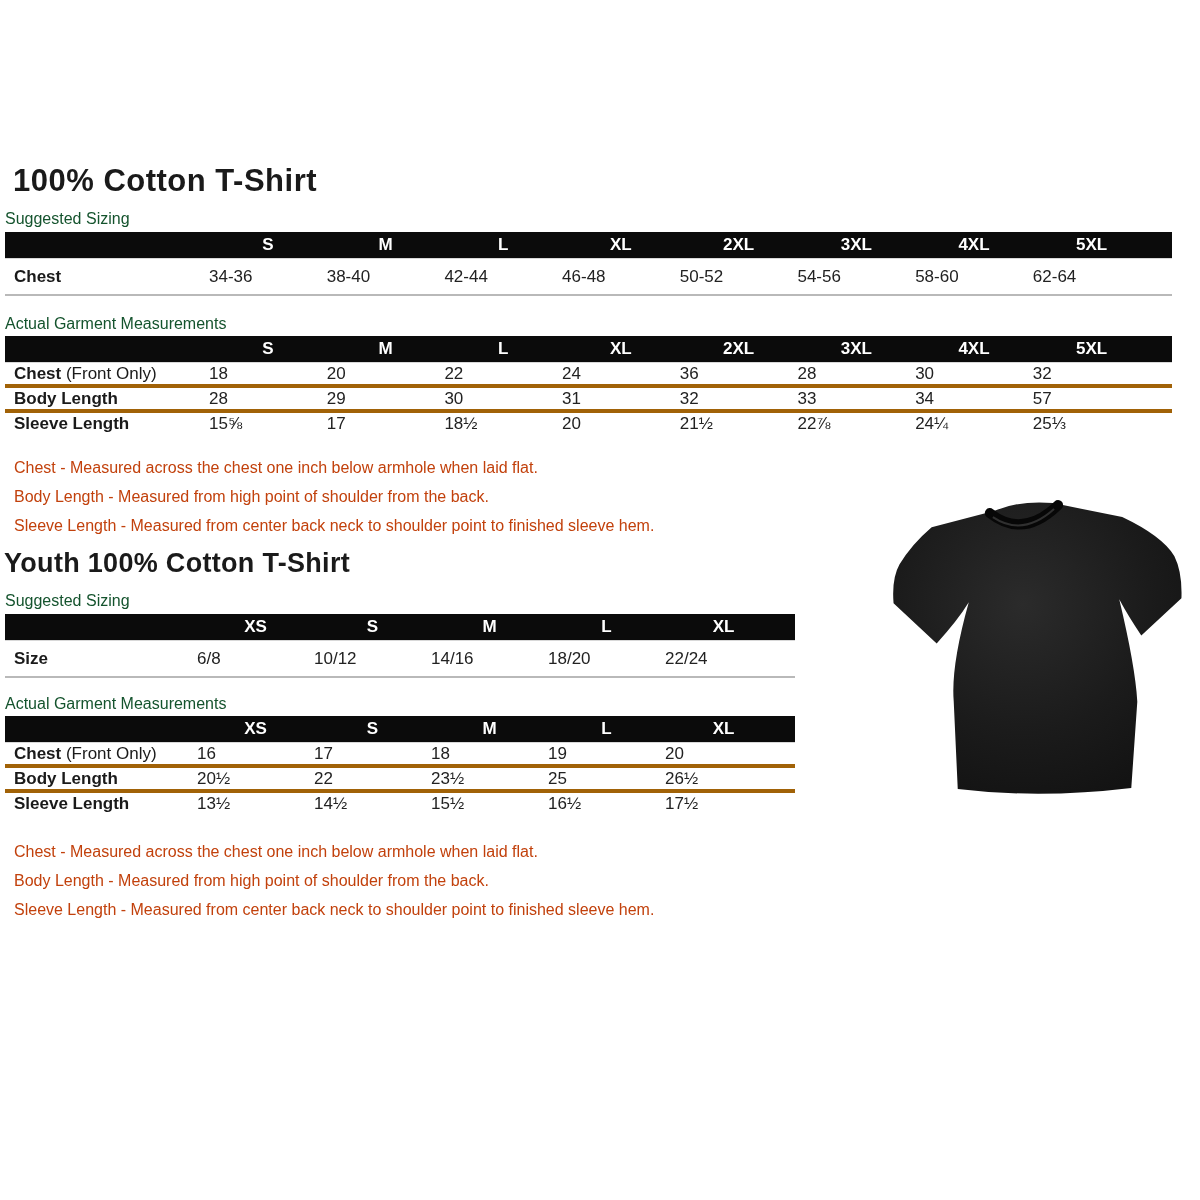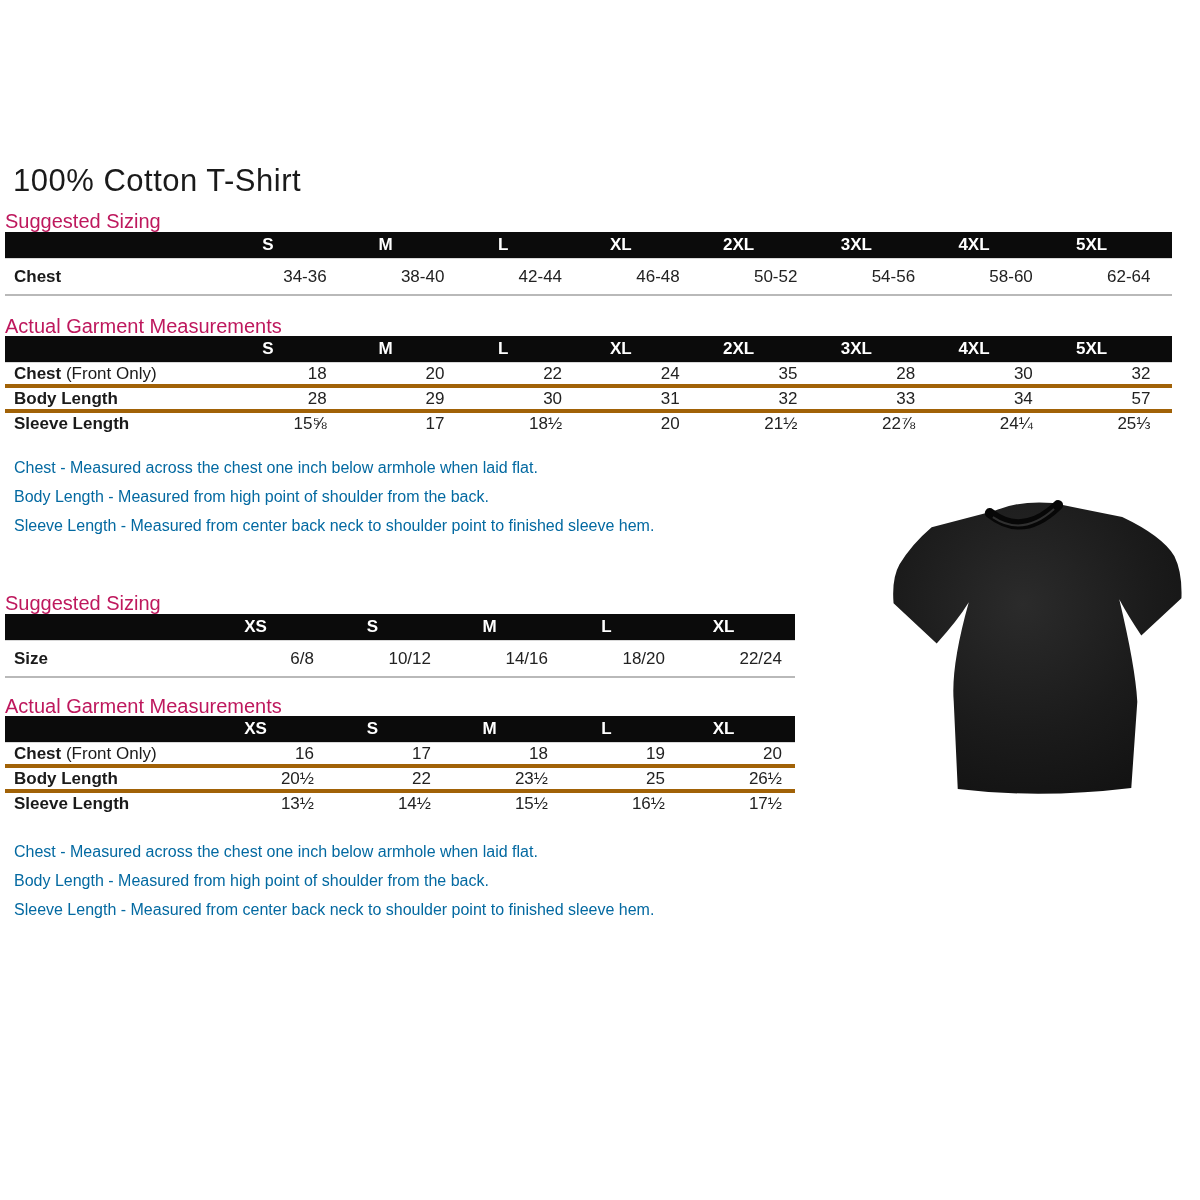--- a/index.html
+++ b/index.html
@@ -1,46 +1,46 @@
 <!DOCTYPE html>
 <html><head>
 <meta charset="utf-8">
 <style>
   html,body{margin:0;padding:0;background:#ffffff;}
   .sheet{
     position:relative;width:1200px;height:1200px;background:#ffffff;overflow:hidden;
     font-family:"Liberation Sans","DejaVu Sans",sans-serif;color:#1a1a1a;
   }
   
-  .h1{position:absolute;left:13px;top:163px;font-size:31px;font-weight:normal;letter-spacing:.5px;white-space:nowrap;}
+  .h1{position:absolute;left:13px;top:163px;font-size:31px;font-weight:bold;letter-spacing:.5px;white-space:nowrap;}
   .h2{position:absolute;left:4px;top:548px;font-size:27px;font-weight:bold;letter-spacing:.3px;white-space:nowrap;}
   .banner{
     position:absolute;left:345px;top:167px;width:549px;height:39px;
     background:#0a0a0a;color:#ffffff;font-size:27px;font-weight:bold;letter-spacing:7px;
     text-align:center;line-height:39px;box-shadow:2px 3px 0 #c6c6c6;
   }
-  .slabel{position:absolute;left:5px;font-size:20px;color:#be185d;white-space:nowrap;}
+  .slabel{position:absolute;left:5px;font-size:16px;color:#14532d;white-space:nowrap;}
   
   .table{position:absolute;left:5px;}
   .table.adult{width:1167px;}
   .table.youth{width:790px;}
   .trow{display:grid;align-items:center;}
   .table.adult .trow{grid-template-columns:204px repeat(8,117.7px) 1fr;}
   .table.youth .trow{grid-template-columns:192px repeat(5,117px) 1fr;}
   .trow.thead{background:#0b0b0b;color:#ffffff;height:26px;border-bottom:1px solid #d8d8d8;}
   .trow.thead .tcell{font-size:17px;font-weight:bold;text-align:center;}
   .tcell.label{text-align:left;padding-left:9px;font-size:17px;white-space:nowrap;}
   .tcell.label b{font-weight:bold;}
-  .tcell.val{text-align:right;font-size:17px;color:#222222;}
+  .tcell.val{text-align:left;font-size:17px;color:#222222;}
   .table.sugg .trow.tbody{height:35px;border-bottom:2px solid #b9b9b9;}
   .table.actual .trow.tbody{height:21px;}
   .table.actual .trow.tbody + .trow.tbody{border-top:4px solid #a16207;}
   
   .notes{position:absolute;left:14px;}
-  .note{font-size:16px;line-height:19px;margin-bottom:10px;color:#0369a1;white-space:nowrap;}
+  .note{font-size:16px;line-height:19px;margin-bottom:10px;color:#c2410c;white-space:nowrap;}
   
   .tshirt{position:absolute;left:886px;top:486px;width:308px;height:326px;}
 </style>
 </head>
 <body>
 
 <div class="sheet">
 
   <div class="h1">100% Cotton T-Shirt</div>
 
@@ -82,21 +82,21 @@
         <div class="tcell col">3XL</div>
         <div class="tcell col">4XL</div>
         <div class="tcell col">5XL</div>
       </div>
       <div class="trow tbody">
         <div class="tcell label"><b>Chest</b><span> (Front Only)</span></div>
         <div class="tcell val">18</div>
         <div class="tcell val">20</div>
         <div class="tcell val">22</div>
         <div class="tcell val">24</div>
-        <div class="tcell val">35</div>
+        <div class="tcell val">36</div>
         <div class="tcell val">28</div>
         <div class="tcell val">30</div>
         <div class="tcell val">32</div>
       </div>
       <div class="trow tbody">
         <div class="tcell label"><b>Body Length</b></div>
         <div class="tcell val">28</div>
         <div class="tcell val">29</div>
         <div class="tcell val">30</div>
         <div class="tcell val">31</div>
@@ -117,20 +117,21 @@
         <div class="tcell val">25⅓</div>
       </div>
     </div>
 
   <div class="notes" style="top:458px">
       <div class="note">Chest - Measured across the chest one inch below armhole when laid flat.</div>
       <div class="note">Body Length - Measured from high point of shoulder from the back.</div>
       <div class="note">Sleeve Length - Measured from center back neck to shoulder point to finished sleeve hem.</div>
     </div>
 
+  <div class="h2">Youth 100% Cotton T-Shirt</div>
 
   <div class="slabel" style="top:592px">Suggested Sizing</div>
   <div class="table youth sugg" style="top:614px">
       <div class="trow thead">
         <div class="tcell label"></div>
         <div class="tcell col">XS</div>
         <div class="tcell col">S</div>
         <div class="tcell col">M</div>
         <div class="tcell col">L</div>
         <div class="tcell col">XL</div>

